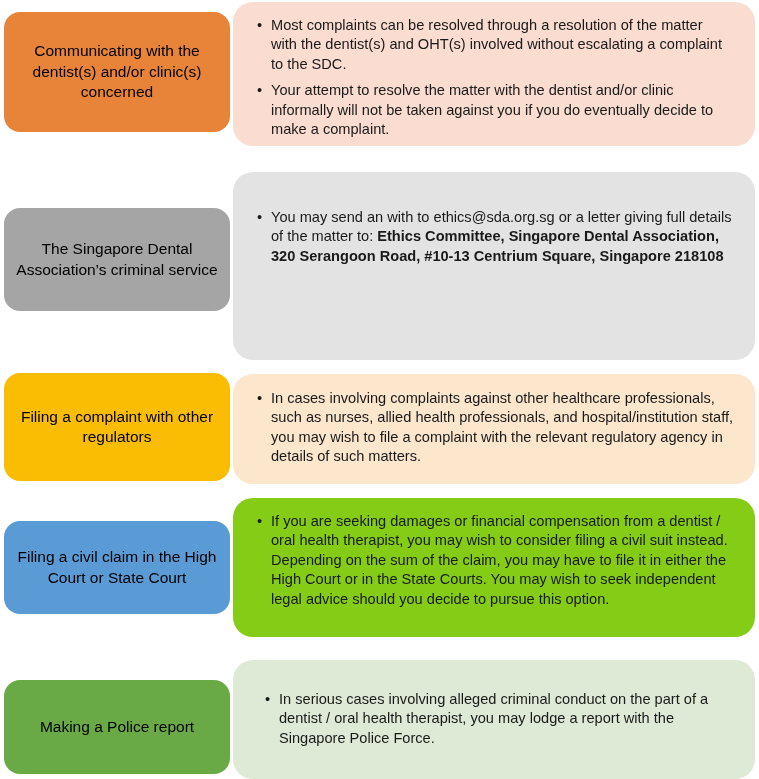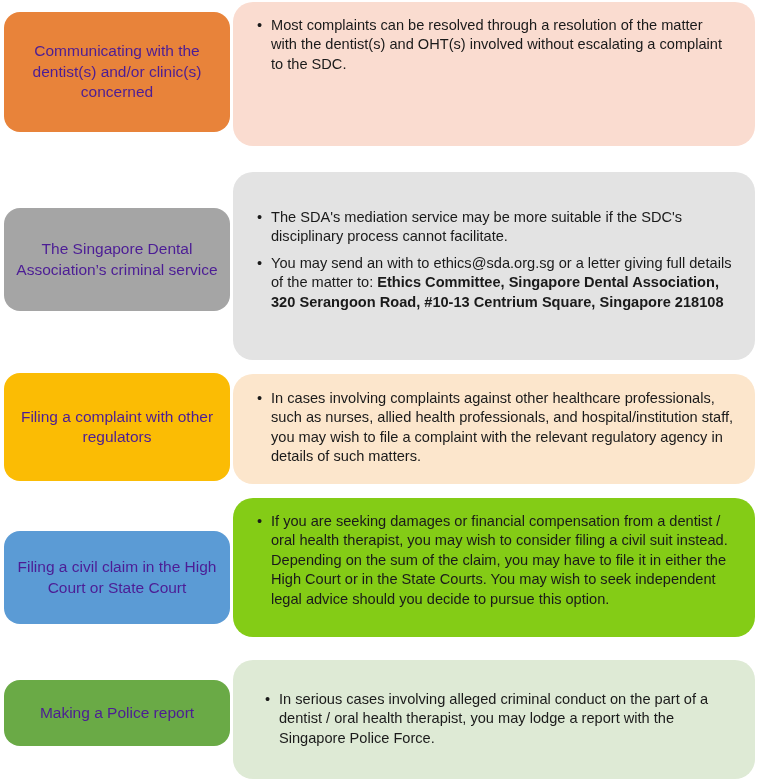--- a/index.html
+++ b/index.html
@@ -40,21 +40,21 @@
   .chip {
     position: absolute;
     left: 4px;
     width: 226px;
     border-radius: 16px;
     box-sizing: border-box;
     display: flex;
     align-items: center;
     justify-content: center;
     text-align: center;
-    color: #4c1d95;
+    color: #000000;
     font-size: 15.5px;
     line-height: 1.32;
     padding: 6px 12px;
   }
 
   .bullets {
     margin: 0;
     padding: 0;
     list-style: none;
   }
@@ -93,48 +93,48 @@
   #row-2 .chip  { top: 48px; height: 103px; }
   #row-2 .panel .bullets { padding: 36px 20px 10px 24px; }
 
   #row-3 { top: 373px; height: 125px; }
   #row-3 .panel { top: 1px;  height: 110px; }
   #row-3 .chip  { top: 0px;  height: 108px; }
   #row-3 .panel .bullets { padding: 15px 20px 10px 24px; }
 
   #row-4 { top: 498px; height: 162px; }
   #row-4 .panel { top: 0px;  height: 139px; }
-  #row-4 .chip  { top: 33px; height: 93px; }
+  #row-4 .chip  { top: 23px; height: 93px; }
   #row-4 .panel .bullets { padding: 14px 20px 10px 24px; }
 
   #row-5 { top: 660px; height: 119px; }
   #row-5 .panel { top: 0px;  height: 119px; }
-  #row-5 .chip  { top: 20px; height: 66px; }
+  #row-5 .chip  { top: 20px; height: 94px; }
   #row-5 .panel .bullets { padding: 30px 20px 10px 24px; margin-left: 8px; }
 </style>
 </head>
 <body>
 
 <div class="diagram">
 
   <div class="row" id="row-1">
     <div class="panel" style="background: rgb(250, 220, 208);">
       <ul class="bullets">
           <li><span>Most complaints can be resolved through a resolution of the matter with the dentist(s) and OHT(s) involved without escalating a complaint to the SDC.</span></li>
+          <li><span>Your attempt to resolve the matter with the dentist and/or clinic informally will not be taken against you if you do eventually decide to make a complaint.</span></li>
         </ul>
     </div>
     <div class="chip" style="background: rgb(232, 131, 58);">
       <span>Communicating with the dentist(s) and/or clinic(s) concerned</span>
     </div>
   </div>
 
   <div class="row" id="row-2">
     <div class="panel" style="background: rgb(227, 227, 227);">
       <ul class="bullets">
-          <li><span>The SDA's mediation service may be more suitable if the SDC's disciplinary process cannot facilitate.</span></li>
           <li><span>You may send an with to ethics@sda.org.sg or a letter giving full details of the matter to: </span><b>Ethics Committee, Singapore Dental Association, 320 Serangoon Road, #10-13 Centrium Square, Singapore 218108</b></li>
         </ul>
     </div>
     <div class="chip" style="background: rgb(165, 165, 165);">
       <span>The Singapore Dental Association’s criminal service</span>
     </div>
   </div>
 
   <div class="row" id="row-3">
     <div class="panel" style="background: rgb(252, 230, 204);">

